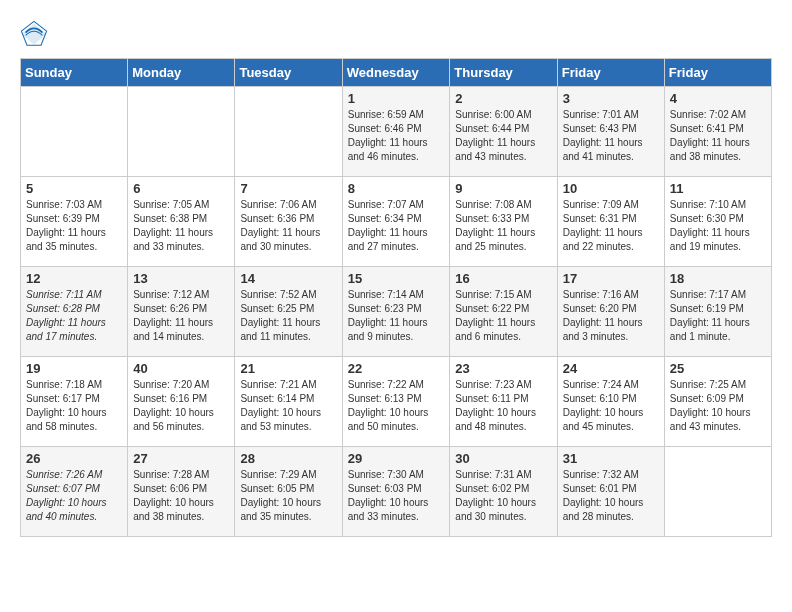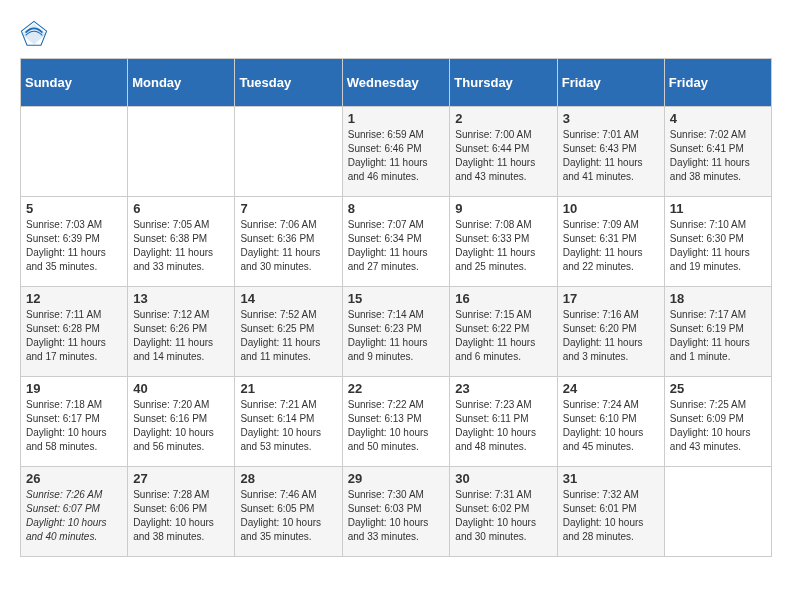--- a/index.html
+++ b/index.html
@@ -53,21 +53,21 @@
       color: #555;
     }
     table {
       width: 100%;
       border-collapse: collapse;
       font-size: 11px;
     }
     thead tr th {
       background-color: #2a6db5;
       color: #fff;
-      padding: 16px 4px;
+      padding: 6px 4px;
       text-align: left;
       font-size: 13px;
       font-weight: bold;
       border: 1px solid #ccc;
     }
     tbody tr td {
       border: 1px solid #ccc;
       vertical-align: top;
       padding: 4px 5px;
       height: 90px;
@@ -134,21 +134,21 @@
         <td class="empty"></td>
         <td>
           <span class="day-num">1</span>
           <div class="day-info" style="white-space: pre-line;">Sunrise: 6:59 AM
 Sunset: 6:46 PM
 Daylight: 11 hours
 and 46 minutes.</div>
         </td>
         <td>
           <span class="day-num">2</span>
-          <div class="day-info" style="white-space: pre-line;">Sunrise: 7:00 AM
+          <div class="day-info" style="white-space: pre-line;">Sunrise: 6:00 AM
 Sunset: 6:44 PM
 Daylight: 11 hours
 and 43 minutes.</div>
         </td>
         <td>
           <span class="day-num">3</span>
           <div class="day-info" style="white-space: pre-line;">Sunrise: 7:01 AM
 Sunset: 6:43 PM
 Daylight: 11 hours
 and 41 minutes.</div>
@@ -208,21 +208,21 @@
           <span class="day-num">11</span>
           <div class="day-info" style="white-space: pre-line;">Sunrise: 7:10 AM
 Sunset: 6:30 PM
 Daylight: 11 hours
 and 19 minutes.</div>
         </td>
       </tr>
       <tr>
         <td>
           <span class="day-num">12</span>
-          <div class="day-info" style="white-space: pre-line;">Sunrise: 7:11 AM
+          <div class="day-info" style="white-space: pre-line; font-style: italic;">Sunrise: 7:11 AM
 Sunset: 6:28 PM
 Daylight: 11 hours
 and 17 minutes.</div>
         </td>
         <td>
           <span class="day-num">13</span>
           <div class="day-info" style="white-space: pre-line;">Sunrise: 7:12 AM
 Sunset: 6:26 PM
 Daylight: 11 hours
 and 14 minutes.</div>
@@ -324,21 +324,21 @@
         </td>
         <td>
           <span class="day-num">27</span>
           <div class="day-info" style="white-space: pre-line;">Sunrise: 7:28 AM
 Sunset: 6:06 PM
 Daylight: 10 hours
 and 38 minutes.</div>
         </td>
         <td>
           <span class="day-num">28</span>
-          <div class="day-info" style="white-space: pre-line;">Sunrise: 7:46 AM
+          <div class="day-info" style="white-space: pre-line;">Sunrise: 7:29 AM
 Sunset: 6:05 PM
 Daylight: 10 hours
 and 35 minutes.</div>
         </td>
         <td>
           <span class="day-num">29</span>
           <div class="day-info" style="white-space: pre-line;">Sunrise: 7:30 AM
 Sunset: 6:03 PM
 Daylight: 10 hours
 and 33 minutes.</div>

